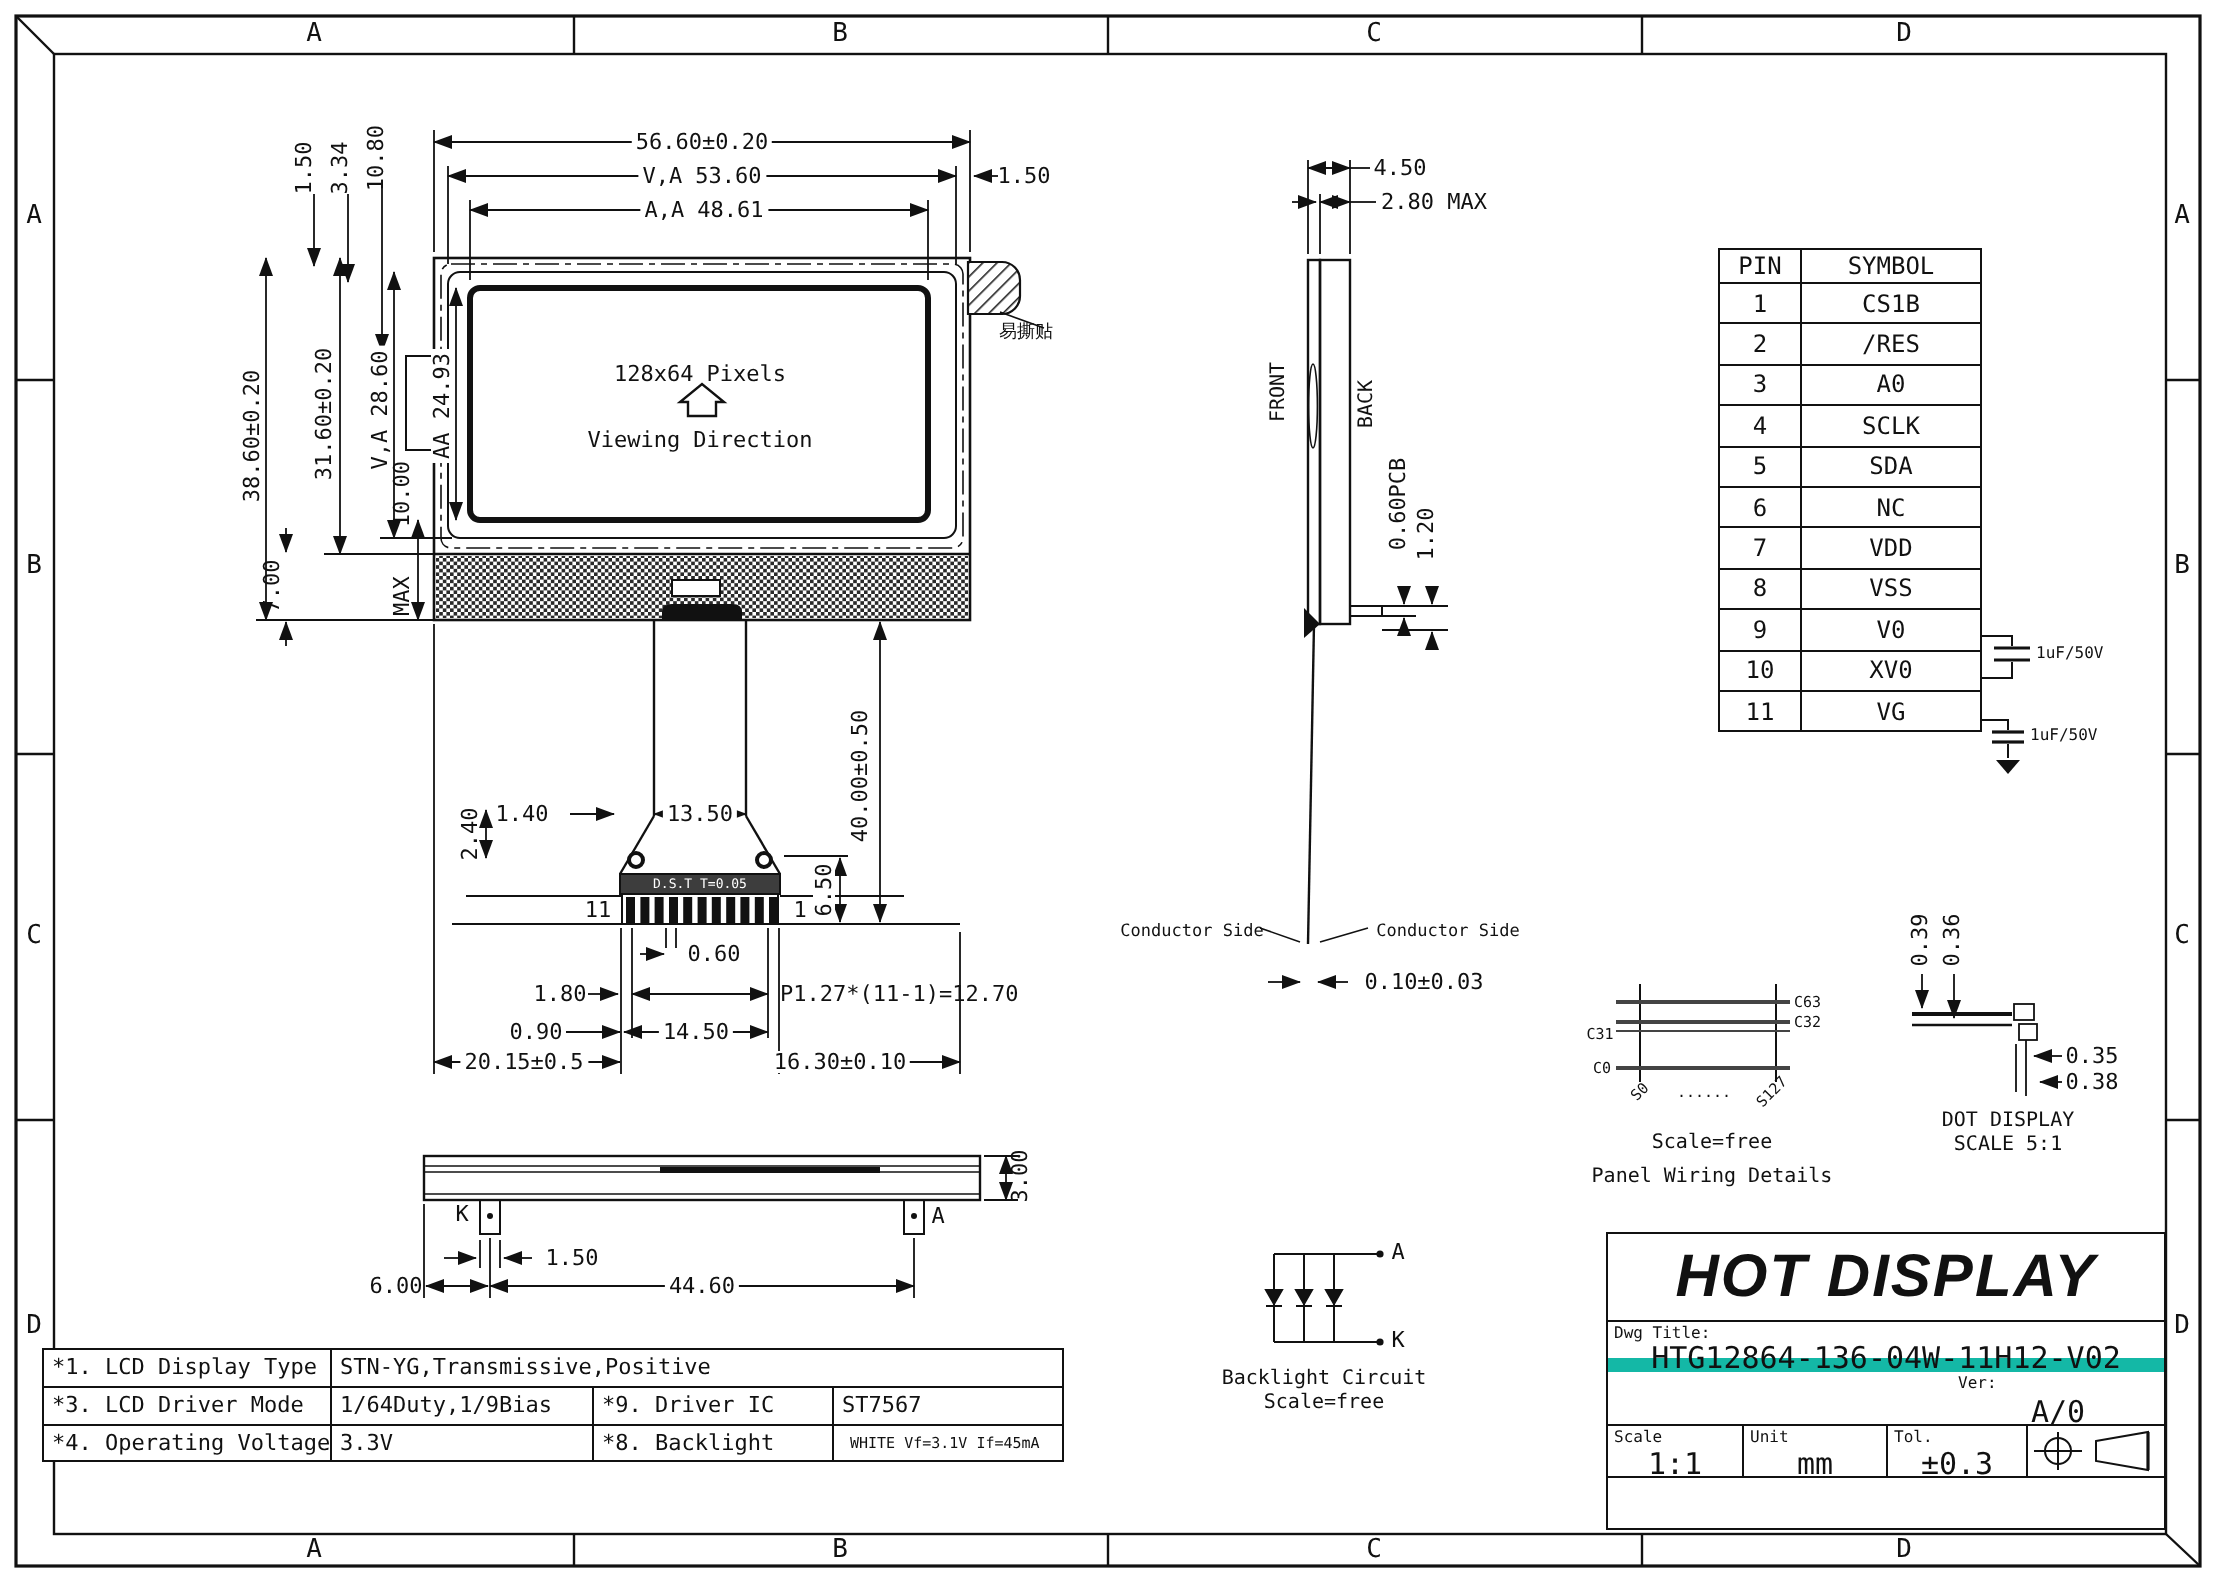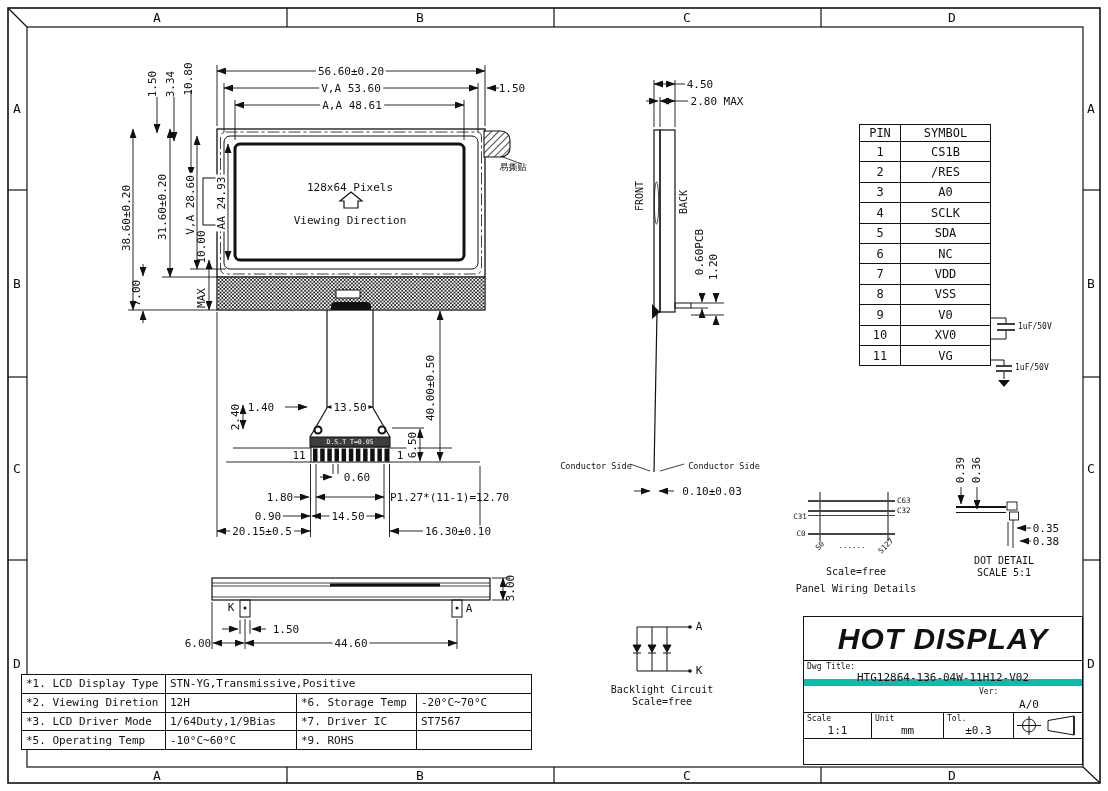--- a/index.html
+++ b/index.html
@@ -22,21 +22,21 @@
   #pintable th{height:16px}
   #pintable .c-pin{width:40px}#pintable .c-sym{width:89px}
   #spectable{position:absolute;left:21px;top:674px;width:510px;table-layout:fixed}
   #spectable td{border:1px solid #111;font:11px "DejaVu Sans Mono",monospace;height:17.8px;
     padding:0 0 0 4px;white-space:nowrap;overflow:hidden}
   #spectable td.sm{font-size:7.5px;padding-left:8px}
   #tblock{position:absolute;left:803px;top:616px;width:280px;height:149px;
     border:1.5px solid #111;box-sizing:border-box;background:#fff}
   .tbr{position:absolute;left:0;width:100%;box-sizing:border-box}
   .tlab{position:absolute;font-size:8px;line-height:1}
-  .tval{position:absolute;font-size:11px;line-height:1;white-space:nowrap}
+  .tval{position:absolute;font-size:15px;line-height:1;white-space:nowrap}
   #company{position:absolute;left:0;top:0;width:100%;height:44px;display:flex;
     align-items:center;justify-content:center;font:italic bold 30px "Liberation Sans",sans-serif;
     letter-spacing:1px;border-bottom:1px solid #111;box-sizing:border-box}
 </style>
 </head>
 <body>
 
 <svg class="lw" width="1108" height="791" viewBox="0 0 1108 791">
   <defs>
     <marker id="ar" orient="auto-start-reverse" markerUnits="userSpaceOnUse" markerWidth="10" markerHeight="7" refX="9" refY="3.5">
@@ -317,21 +317,21 @@
 <div class="h" style="left:261px;top:407px">1.40</div>
 <div class="h bg" style="left:350px;top:407px">13.50</div>
 <div class="v bg" style="left:412px;top:445px">6.50</div>
 <div class="v bg" style="left:430px;top:388px">40.00±0.50</div>
 <div class="h" style="left:357px;top:477px">0.60</div>
 <div class="h" style="left:280px;top:497px">1.80</div>
 <div class="l" style="left:390px;top:497px">P1.27*(11-1)=12.70</div>
 <div class="h" style="left:268px;top:516px">0.90</div>
 <div class="h bg" style="left:348px;top:516px">14.50</div>
 <div class="h bg" style="left:262px;top:531px">20.15±0.5</div>
-<div class="h bg" style="left:458px;top:531px">16.30±0.10</div>
+<div class="h bg" style="left:420px;top:531px">16.30±0.10</div>
 
 <div class="h" style="left:231px;top:607px">K</div>
 <div class="h" style="left:469px;top:608px">A</div>
 <div class="h" style="left:286px;top:629px">1.50</div>
 <div class="h" style="left:198px;top:643px">6.00</div>
 <div class="h bg" style="left:351px;top:643px">44.60</div>
 <div class="v" style="left:510px;top:588px">3.00</div>
 
 <div class="v f10" style="left:640px;top:196px">FRONT</div>
 <div class="v f10" style="left:684px;top:202px">BACK</div>
@@ -353,21 +353,21 @@
 <div class="d45 f7" style="left:820px;top:546px">S0</div>
 <div class="h f7" style="left:852px;top:546px">......</div>
 <div class="d45 f7" style="left:886px;top:546px">S127</div>
 <div class="h f10" style="left:856px;top:589px">Panel Wiring Details</div>
 <div class="h f10" style="left:856px;top:572px">Scale=free</div>
 
 <div class="v" style="left:960px;top:470px">0.39</div>
 <div class="v" style="left:976px;top:470px">0.36</div>
 <div class="h" style="left:1046px;top:528px">0.35</div>
 <div class="h" style="left:1046px;top:541px">0.38</div>
-<div class="h f10" style="left:1004px;top:561px">DOT DETAIL</div>
+<div class="h f10" style="left:1004px;top:561px">DOT DISPLAY</div>
 <div class="h f10" style="left:1004px;top:573px">SCALE 5:1</div>
 
 <div class="h" style="left:699px;top:626px">A</div>
 <div class="h" style="left:699px;top:670px">K</div>
 <div class="h f10" style="left:662px;top:690px">Backlight Circuit</div>
 <div class="h f10" style="left:662px;top:702px">Scale=free</div>
 
 <table id="pintable">
   <tbody>
       <tr>
@@ -427,36 +427,30 @@
       <col style="width:131px">
       <col style="width:120px">
       <col style="width:115px">
     </colgroup>
   <tbody>
       <tr>
     <td>*1. LCD Display Type</td>
     <td colspan="3">STN-YG,Transmissive,Positive</td>
   </tr>
   <tr>
-    <td>*2. Viewing Diretion</td>
-    <td>12H</td>
-    <td>*6. Storage Temp</td>
-    <td>-20°C~70°C</td>
-  </tr>
-  <tr>
     <td>*3. LCD Driver Mode</td>
     <td>1/64Duty,1/9Bias</td>
-    <td>*7. Driver IC</td>
+    <td>*9. Driver IC</td>
     <td>ST7567</td>
   </tr>
   <tr>
-    <td>*5. Operating Temp</td>
-    <td>-10°C~60°C</td>
-    <td>*9. ROHS</td>
-    <td></td>
+    <td>*4. Operating Voltage</td>
+    <td>3.3V</td>
+    <td>*8. Backlight</td>
+    <td class="sm">WHITE Vf=3.1V If=45mA</td>
   </tr>
 </tbody>
   </table>
 
 <div id="tblock">
   <div id="company">HOT DISPLAY</div>
   <div class="tbr" style="top:44px;height:25px;border-bottom:7px solid #14b8a6">
     <span class="tlab" style="left:3px;top:2px">Dwg Title:</span>
     <span class="tval f12" style="left:50%;top:11px;transform:translateX(-50%)">HTG12864-136-04W-11H12-V02</span>
   </div>

